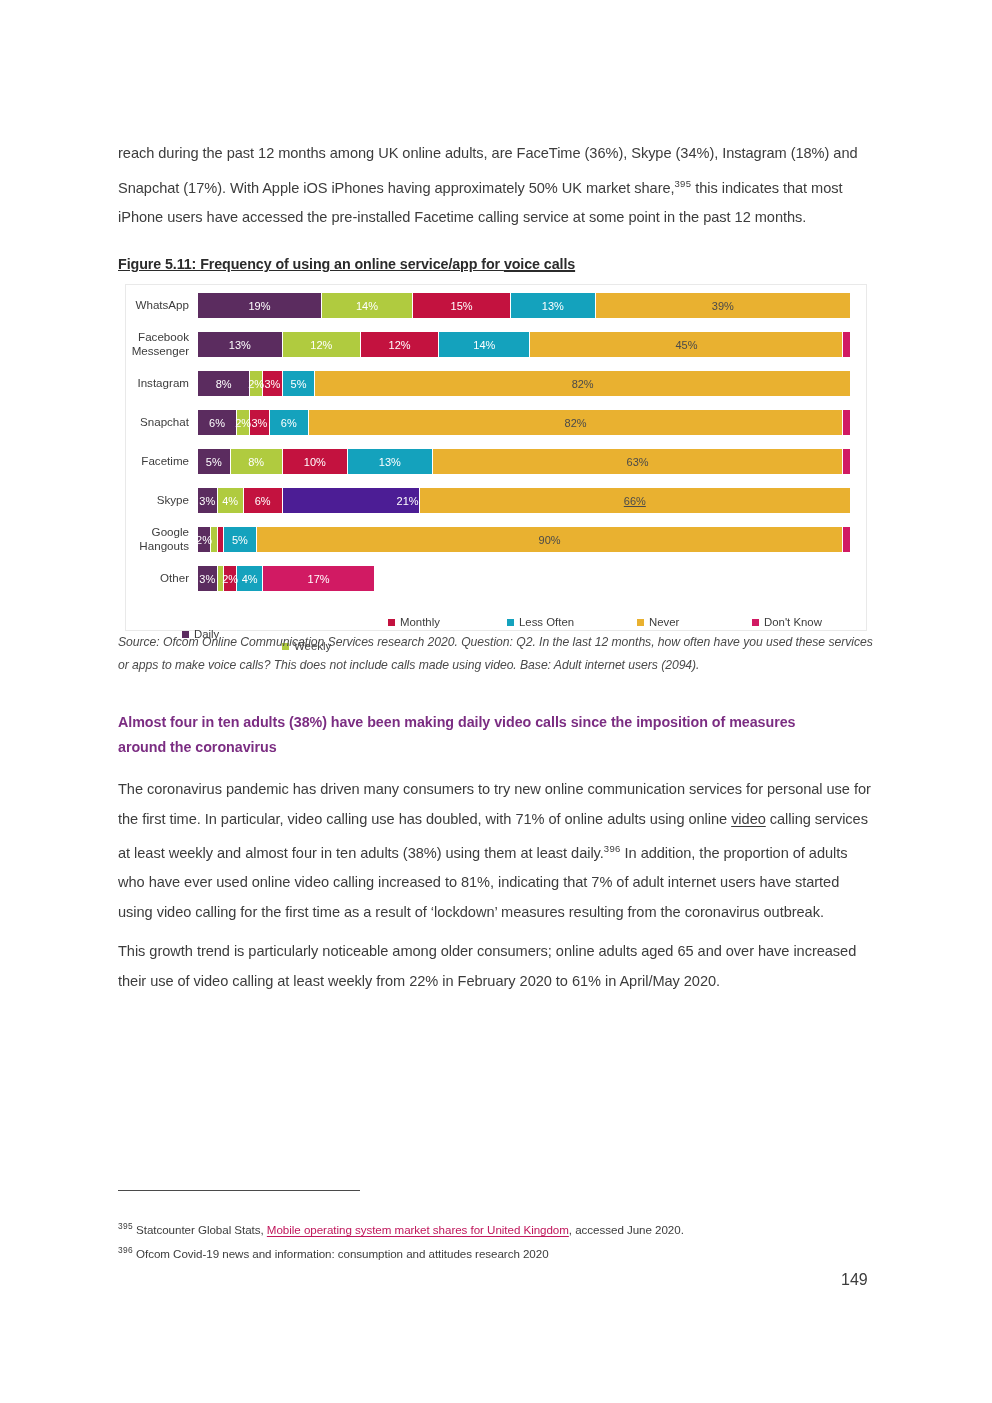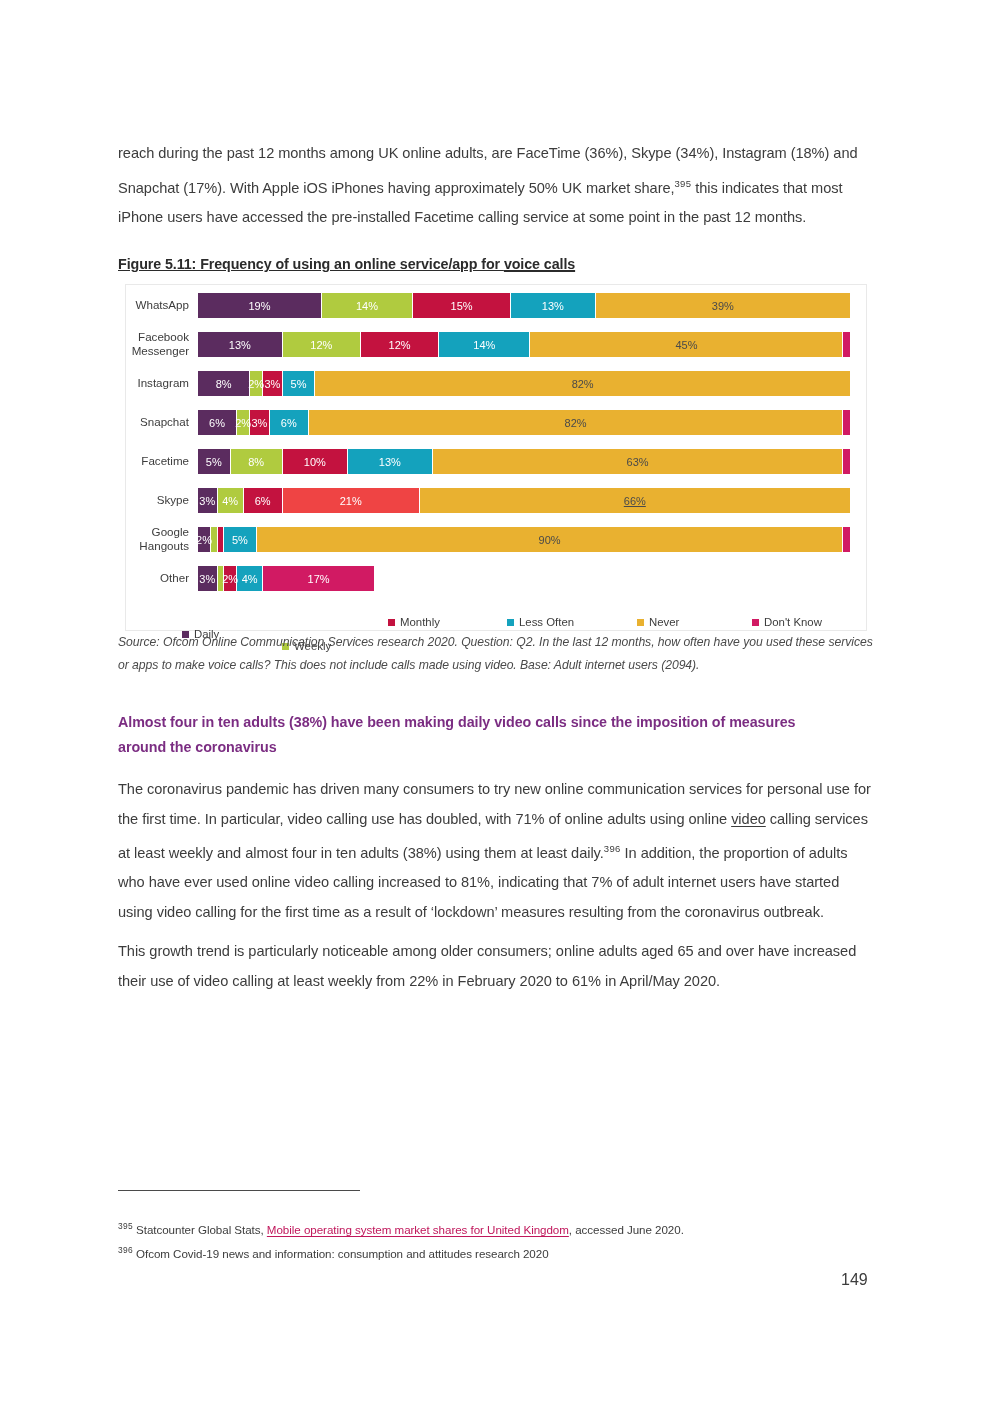--- a/index.html
+++ b/index.html
@@ -322,21 +322,21 @@
           <div class="bar">
             <div class="seg" style="width: 19.56px; background: rgb(91, 44, 95);">
               <span class="lbl">3%</span>
             </div>
             <div class="seg" style="width: 26.08px; background: rgb(176, 203, 63);">
               <span class="lbl">4%</span>
             </div>
             <div class="seg" style="width: 39.12px; background: rgb(195, 18, 63);">
               <span class="lbl">6%</span>
             </div>
-            <div class="seg" style="width: 136.92px; background: #ef4444;">
+            <div class="seg" style="width: 136.92px; background: #4c1d95; justify-content: flex-end;">
               <span class="lbl">21%</span>
             </div>
             <div class="seg dark-text" style="width: 430.32px; background: rgb(233, 177, 48); text-decoration: underline;">
               <span class="lbl">66%</span>
             </div>
           </div>
         </div>
         <div class="row">
           <div class="row-label"><span class="l1">Google</span><span class="l2">Hangouts</span></div>
           <div class="bar">

